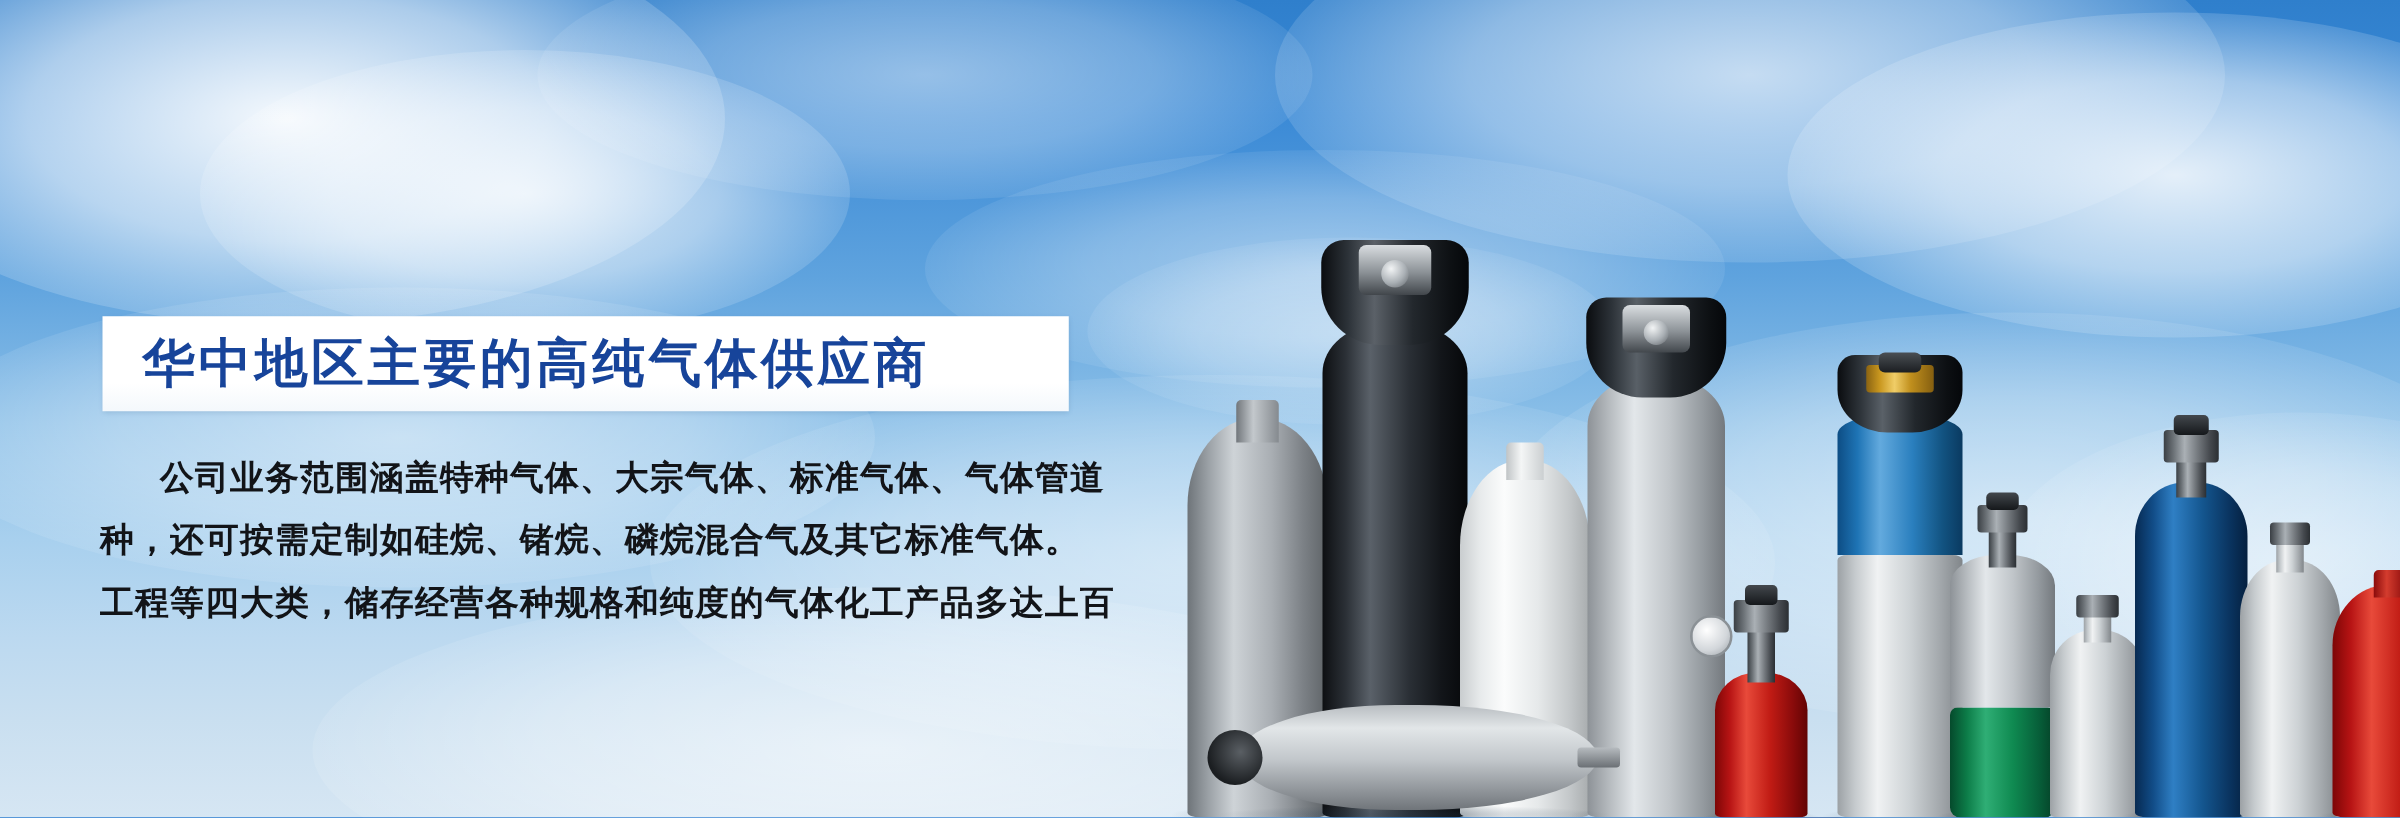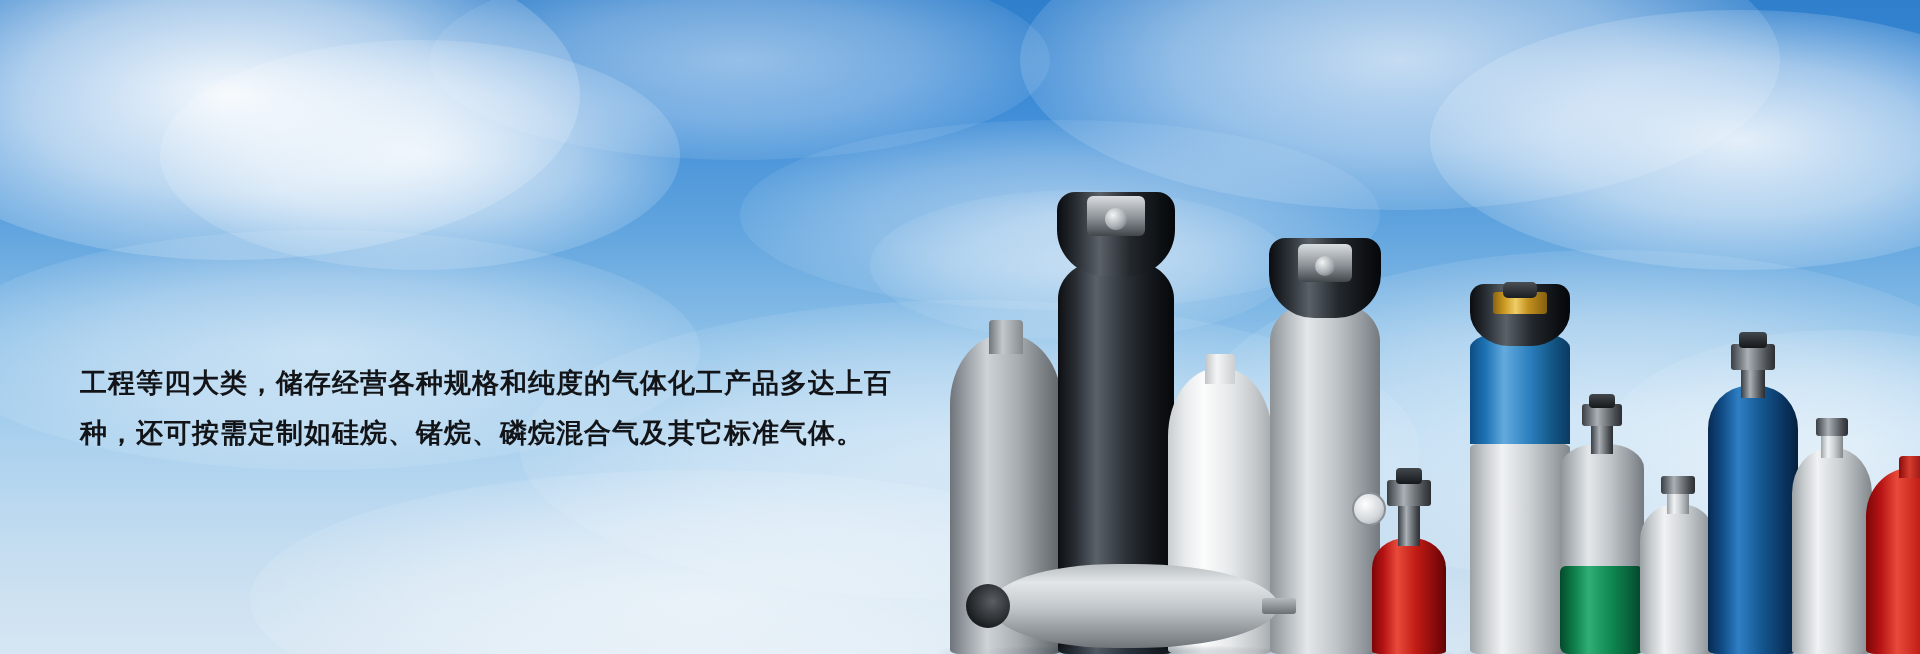--- a/index.html
+++ b/index.html
@@ -197,24 +197,28 @@
   <div class="cloud c6"></div>
   <div class="cloud c7"></div>
   <div class="cloud c8"></div>
   <div class="cloud c9"></div>
   <div class="cloud c10"></div>
   <div class="cloud c11"></div>
   <div class="cloud c12"></div>
 
 
 
+  <div class="slogan-box">
+    <span class="slogan-text">华中地区主要的高纯气体供应商</span>
+  </div>
 
   <div class="paragraph">
+    <div class="pline indent">公司业务范围涵盖特种气体、大宗气体、标准气体、气体管道</div>
+    <div class="pline">种，还可按需定制如硅烷、锗烷、磷烷混合气及其它标准气体。</div>
     <div class="pline">工程等四大类，储存经营各种规格和纯度的气体化工产品多达上百</div>
-    <div class="pline">种，还可按需定制如硅烷、锗烷、磷烷混合气及其它标准气体。</div>
   </div>
 
   <div class="cylinders">
 
     <div class="cyl" style="left:10px; width:112px; height:340px;">
       <div class="hshadow" style="width:140px;height:16px;"></div>
       <div class="body-shape g-grey" style="height:320px;
            border-radius:50% 50% 10px 10px / 22% 22% 4px 4px;"></div>
       <div class="neck g-grey" style="bottom:300px; width:34px; height:34px;
            background:linear-gradient(90deg,#71767b,#c3c8cc 40%,#858a8f);"></div>

